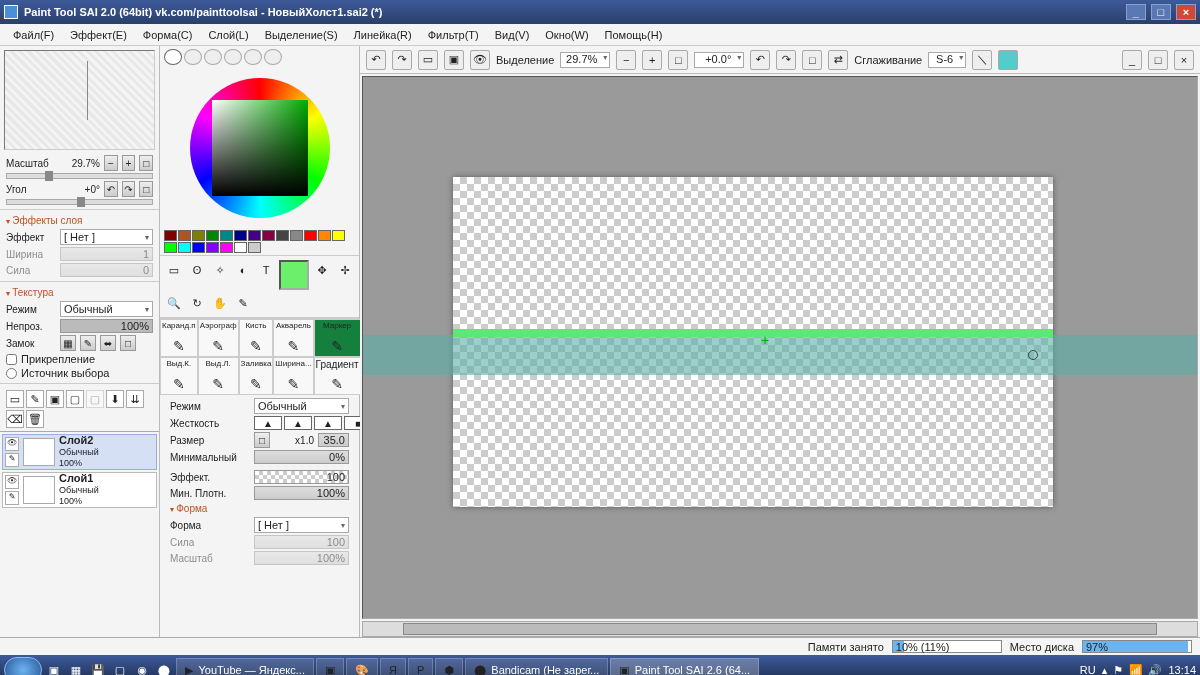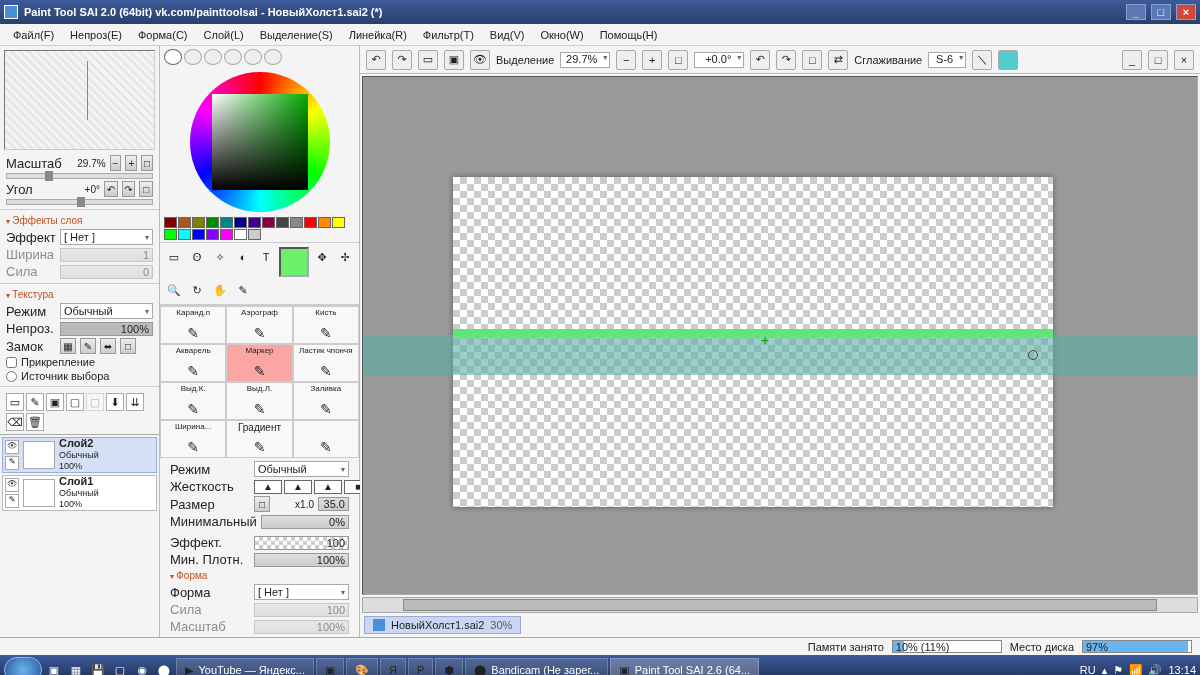--- a/index.html
+++ b/index.html
@@ -9,21 +9,21 @@
 .titlebar .title{flex:1;color:#fff;font-weight:bold}
 .titlebar .btns span{display:inline-block;width:20px;height:16px;margin-left:2px;text-align:center;line-height:14px;font-weight:bold;background:#5a78b3;border:1px solid #8a9fc9;color:#fff;cursor:pointer}
 .titlebar .btns .close{background:#d14836}
 .menubar{height:22px;background:#f4f4f4;border-bottom:1px solid #ccc;display:flex;align-items:center;padding:0 6px;gap:2px}
 .menubar span{padding:2px 7px;cursor:pointer}
 .main{display:flex;height:591px}
 .leftcol{width:160px;border-right:1px solid #bbb;background:#f4f4f4;display:flex;flex-direction:column}
 .nav{height:100px;background:repeating-linear-gradient(45deg,#e8e8e8,#e8e8e8 3px,#f4f4f4 3px,#f4f4f4 6px);border:1px inset #ccc;margin:4px;position:relative}
 .nav .line{position:absolute;left:55%;top:10%;height:60%;width:1px;background:#888}
 .row{display:flex;align-items:center;padding:1px 6px;gap:4px}
-.row label{flex:0 0 50px;font-size:13px}
+.row label{flex:0 0 50px;font-size:10px}
 .row .val{flex:0 0 40px;text-align:right;font-size:10px}
 .sqbtn{width:16px;height:16px;background:linear-gradient(#eee,#ccc);border:1px solid #999;display:inline-flex;align-items:center;justify-content:center;cursor:pointer;font-size:10px}
 .slider{height:6px;background:#ddd;border:1px solid #aaa;margin:1px 6px;position:relative}
 .slider .thumb{position:absolute;width:8px;height:10px;background:#888;top:-3px}
 hr{border:none;border-top:1px solid #ccc;margin:3px 0}
 .sect{padding:2px 6px;color:#c05020;font-size:10px}
 .sect::before{content:"▾ ";font-size:8px}
 .select{flex:1;height:16px;background:#fff;border:1px solid #aaa;padding:0 3px;font-size:10px;display:flex;align-items:center;justify-content:space-between}
 .select::after{content:"▾";color:#666;font-size:8px}
 .chk{display:flex;align-items:flex-end;gap:4px;padding:1px 6px;font-size:10px}
@@ -42,23 +42,23 @@
 .colortabs span{width:18px;height:16px;border:1px solid #aaa;border-radius:50%;background:#eee}
 .colortabs span.on{background:#fff;border-color:#666}
 .wheel{height:160px;display:flex;align-items:center;justify-content:center;position:relative}
 .wheel .ring{width:140px;height:140px;border-radius:50%;background:conic-gradient(red,yellow,lime,cyan,blue,magenta,red);display:flex;align-items:center;justify-content:center}
 .wheel .inner{width:96px;height:96px;background:linear-gradient(to bottom,rgba(0,0,0,0),#000),linear-gradient(to right,#fff,#0a0)}
 .swatches{display:flex;flex-wrap:wrap;padding:2px 4px;gap:1px}
 .swatches span{width:13px;height:11px;border:1px solid #666}
 .tools{display:flex;flex-wrap:wrap;padding:4px;gap:3px;border-top:1px solid #ccc;border-bottom:1px solid #ccc}
 .tools span{width:20px;height:20px;border:1px solid transparent;display:inline-flex;align-items:center;justify-content:center;cursor:pointer}
 .colorbox{width:30px;height:30px;background:#6cf06c;border:2px inset #aaa;margin-left:auto}
-.brushes{display:grid;grid-template-columns:repeat(3,1fr);border-top:1px solid #ccc}
+.brushes{display:grid;grid-template-columns:repeat(6,1fr);border-top:1px solid #ccc}
 .brush{height:38px;border:1px solid #ccc;padding:1px;font-size:8px;text-align:center;cursor:pointer;display:flex;flex-direction:column;justify-content:space-between;background:#f8f8f8}
-.brush.sel{background:#fca5a5}
+.brush.sel{background:#15803d}
 .brush .bic{height:18px;display:flex;align-items:center;justify-content:center;font-size:14px}
 .bparams{padding:2px 4px}
 .bparams .row label{flex:0 0 80px}
 .bslider{flex:1;height:14px;background:linear-gradient(#ddd,#ccc);border:1px solid #999;position:relative;text-align:right;padding:0 3px;font-size:10px;line-height:12px}
 .hardness{display:flex;gap:2px}
 .hardness span{width:28px;height:14px;border:1px solid #666;background:#fff;display:inline-flex;align-items:center;justify-content:center;font-size:10px}
 .hardness span.sel{border:2px solid #000}
 .canvas-area{flex:1;background:#f4f4f4;display:flex;flex-direction:column}
 .toolbar{height:28px;border-bottom:1px solid #bbb;display:flex;align-items:center;gap:6px;padding:0 6px}
 .tbtn{width:20px;height:20px;border:1px solid #aaa;background:#eee;display:inline-flex;align-items:center;justify-content:center;border-radius:2px;cursor:pointer}
@@ -93,21 +93,21 @@
   <div class="title">Paint Tool SAI 2.0 (64bit) vk.com/painttoolsai - НовыйХолст1.sai2 (*)</div>
   <div class="btns">
     <span>_</span>
     <span>□</span>
     <span class="close">×</span>
   </div>
 </div>
 
 <div class="menubar" id="menubar">
     <span>Файл(F)</span>
-    <span>Непроз(E)</span>
+    <span>Эффект(E)</span>
     <span>Форма(C)</span>
     <span>Слой(L)</span>
     <span>Выделение(S)</span>
     <span>Линейка(R)</span>
     <span>Фильтр(T)</span>
     <span>Вид(V)</span>
     <span>Окно(W)</span>
     <span>Помощь(H)</span>
   </div>
 
@@ -395,27 +395,20 @@
     <div class="viewport">
       <div class="canvas"></div>
       <div class="stroke1"></div>
       <div class="stroke2"></div>
       <div class="cross">+</div>
       <div class="circ"></div>
     </div>
     <div class="hscroll">
         <div class="th"></div>
       </div>
-    <div class="doctab">
-      <div class="tab">
-          <span style="width:12px;height:12px;background:#4a90d9;display:inline-block"></span>
-          <span>НовыйХолст1.sai2</span>
-          <span style="opacity:.7">30%</span>
-        </div>
-    </div>
   </div>
 </div>
 
 <div class="status">
   <span>Памяти занято</span>
   <div class="meter">
       <div class="fill" id="memfill" style="width: 10%;"></div>
       <span style="position:absolute;left:3px">10% (11%)</span>
     </div>
   <span>Место диска</span>

